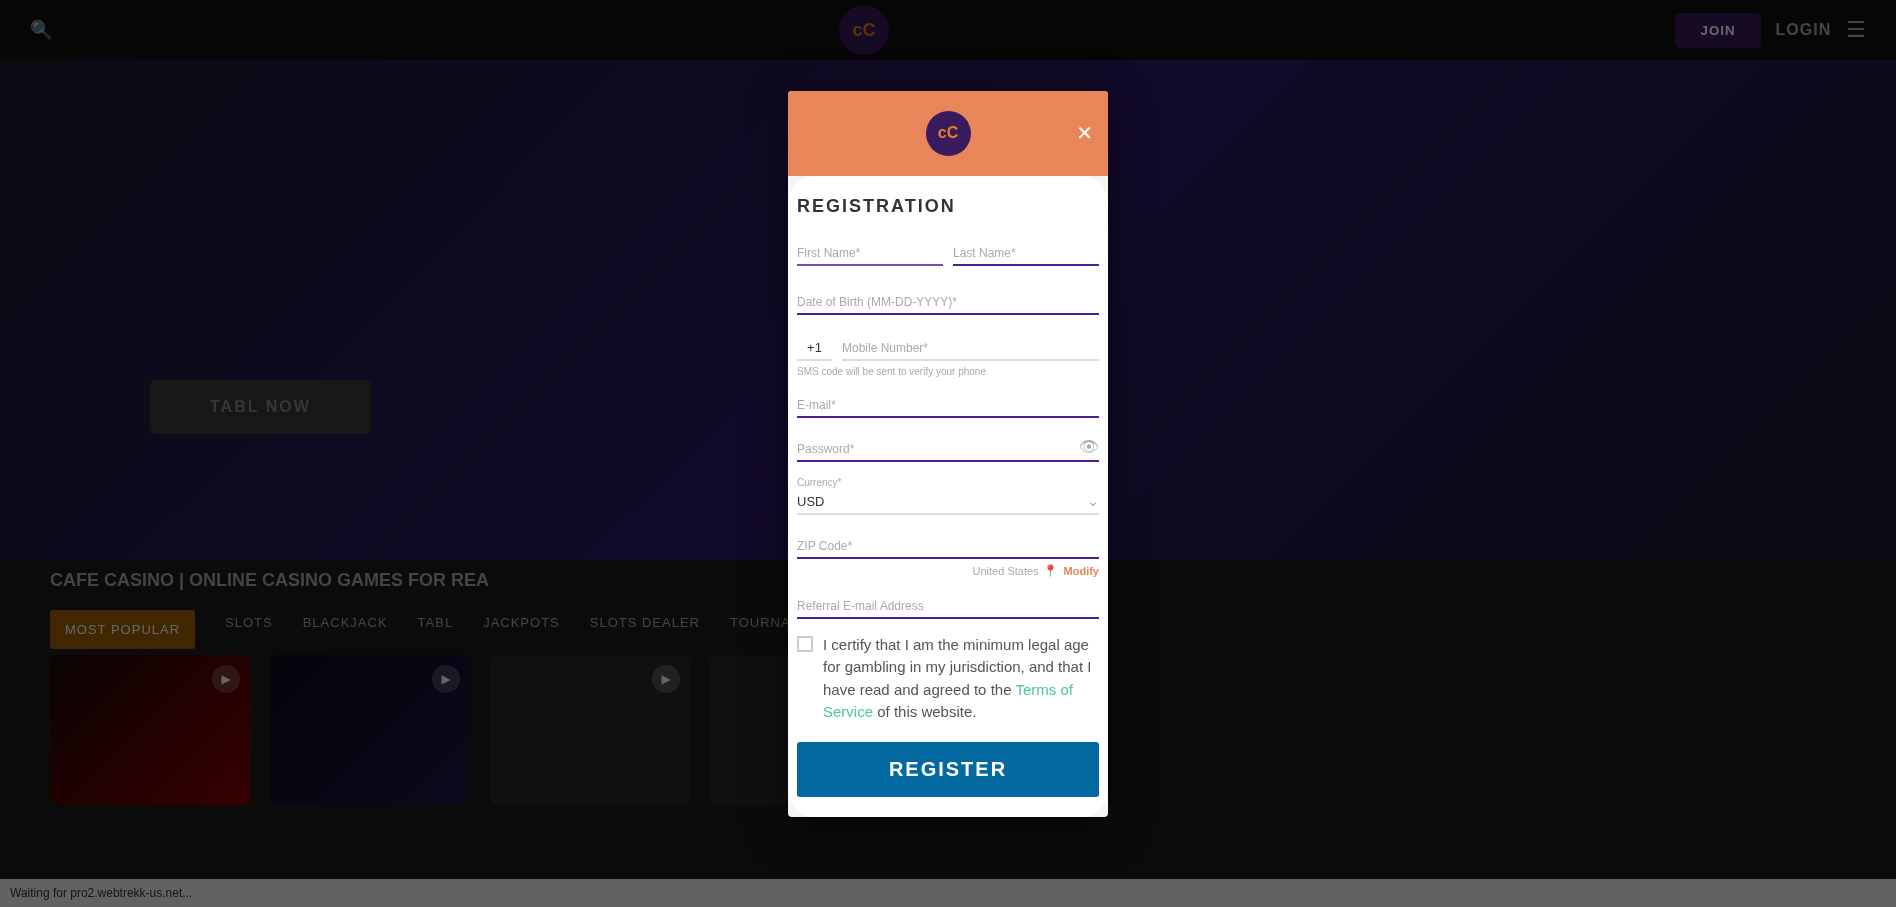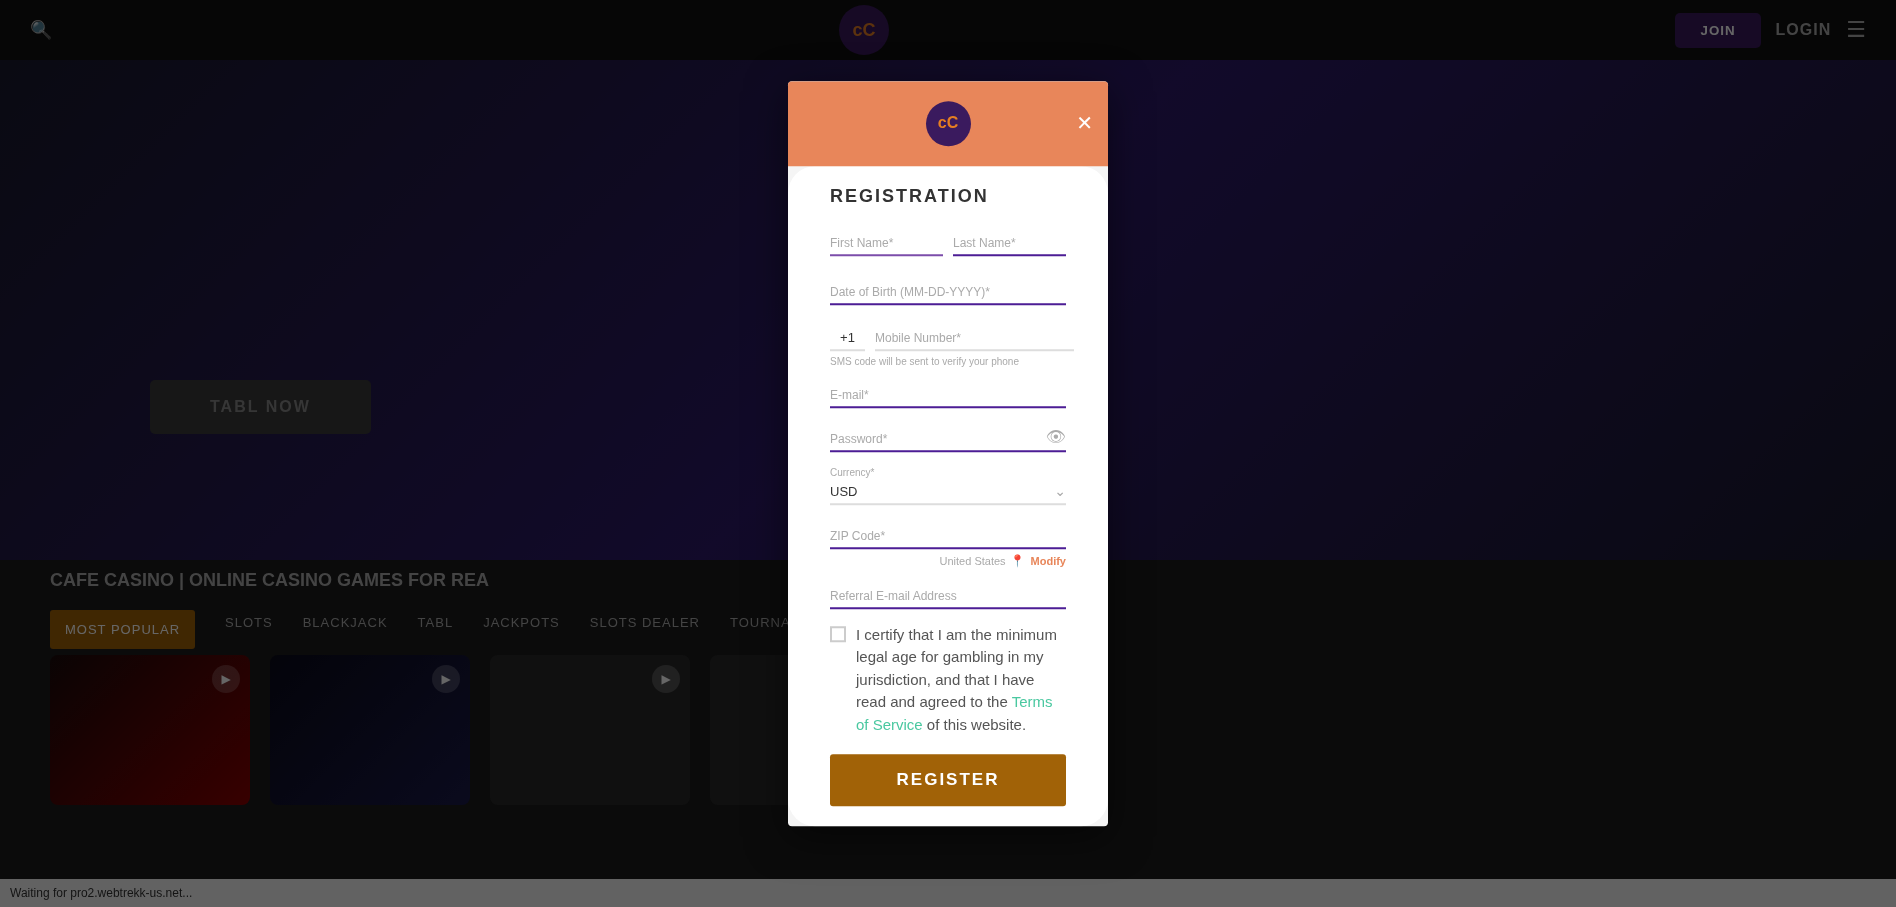--- a/index.html
+++ b/index.html
@@ -272,21 +272,21 @@
       top: 50%;
       transform: translateY(-50%);
       background: none;
       border: none;
       color: white;
       font-size: 20px;
       cursor: pointer;
     }
 
     .modal-body {
-      padding: 20px 42px;
+      padding: 20px 9px;
       background: white;
       border-radius: 27px;
     }
 
     .modal-title {
       font-size: 18px;
       font-weight: bold;
       color: #333;
       letter-spacing: 2px;
       margin-bottom: 20px;
@@ -473,25 +473,25 @@
       line-height: 1.5;
     }
 
     .tos-link {
       color: #4ac8a0;
       text-decoration: none;
     }
 
     .register-btn {
       width: 100%;
-      background: #a16207;
+      background: #0369a1;
       color: white;
       border: none;
       padding: 16px;
-      font-size: 17px;
+      font-size: 20px;
       font-weight: bold;
       letter-spacing: 2px;
       cursor: pointer;
       border-radius: 3px;
     }
   </style>
 </head>
 <body>
 
 <div class="bg-page">

